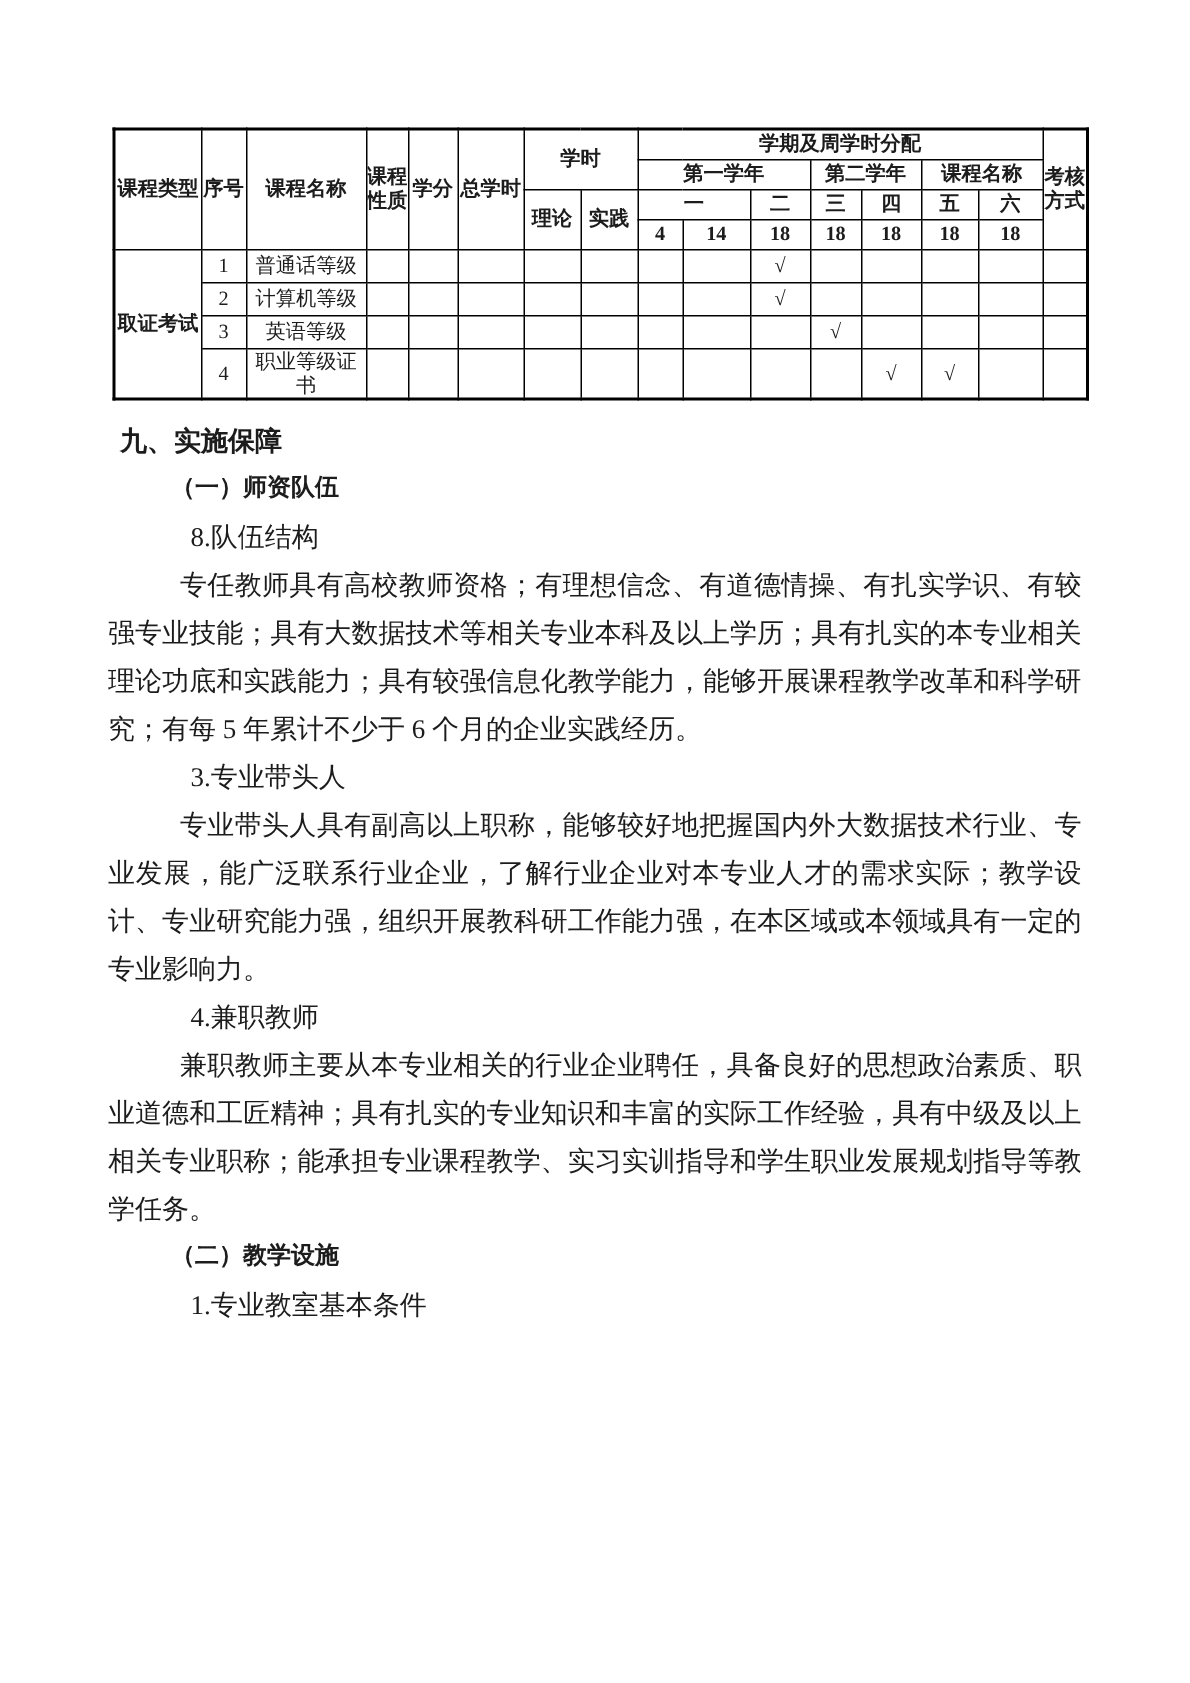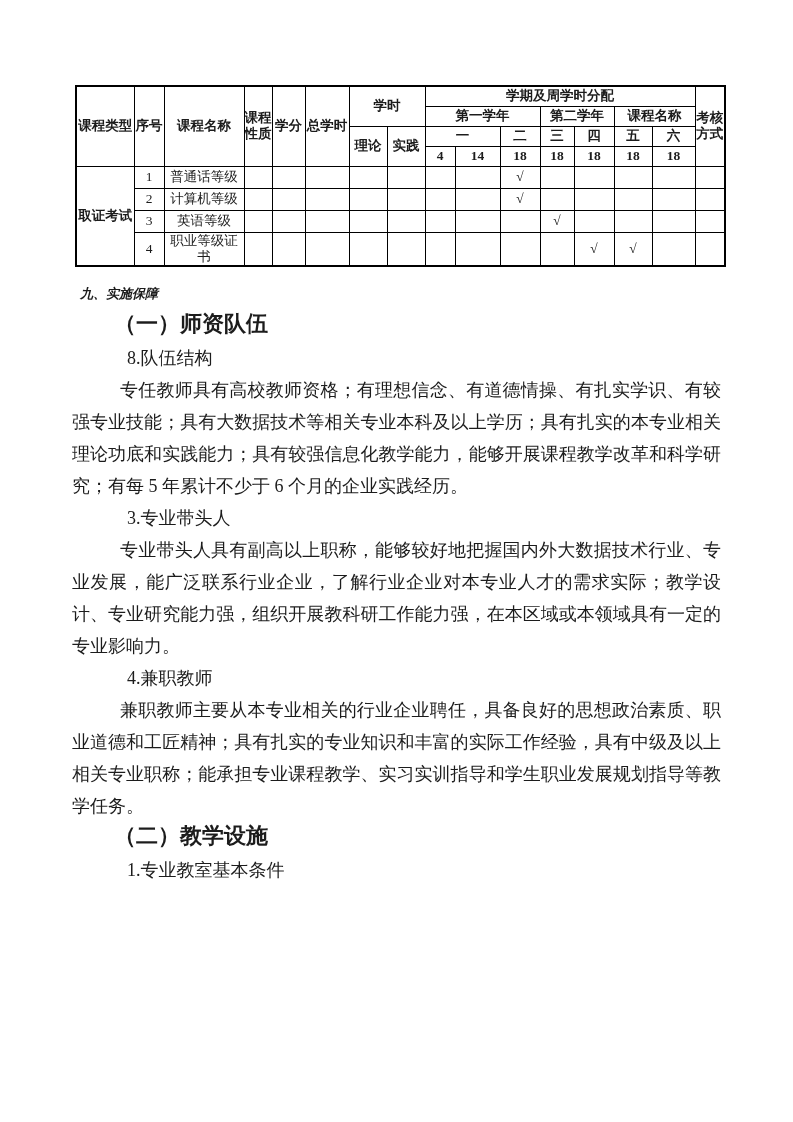--- a/index.html
+++ b/index.html
@@ -54,28 +54,27 @@
   .content {
     margin: 11px 72px 0 72px;
     font-size: 18px;
     line-height: 32px;
     text-align: justify;
   }
   .content p { margin: 0; }
   .h1 {
     font-family: "Liberation Sans", "DejaVu Sans", sans-serif;
     font-weight: bold;
-    font-size: 13px;
+    font-size: 18px;
     text-indent: 8px;
-    font-style: italic;
   }
   .s-head {
-    font-family: Liberation Mono, monospace;
+    font-family: Liberation Serif, serif;
     font-weight: bold;
-    font-size: 22px;
+    font-size: 16px;
     text-indent: 42px;
   }
   .sub-head { text-indent: 55px; }
   .para { text-indent: 48px; }
 </style>
 </head>
 <body>
 
 <div class="page">
 

